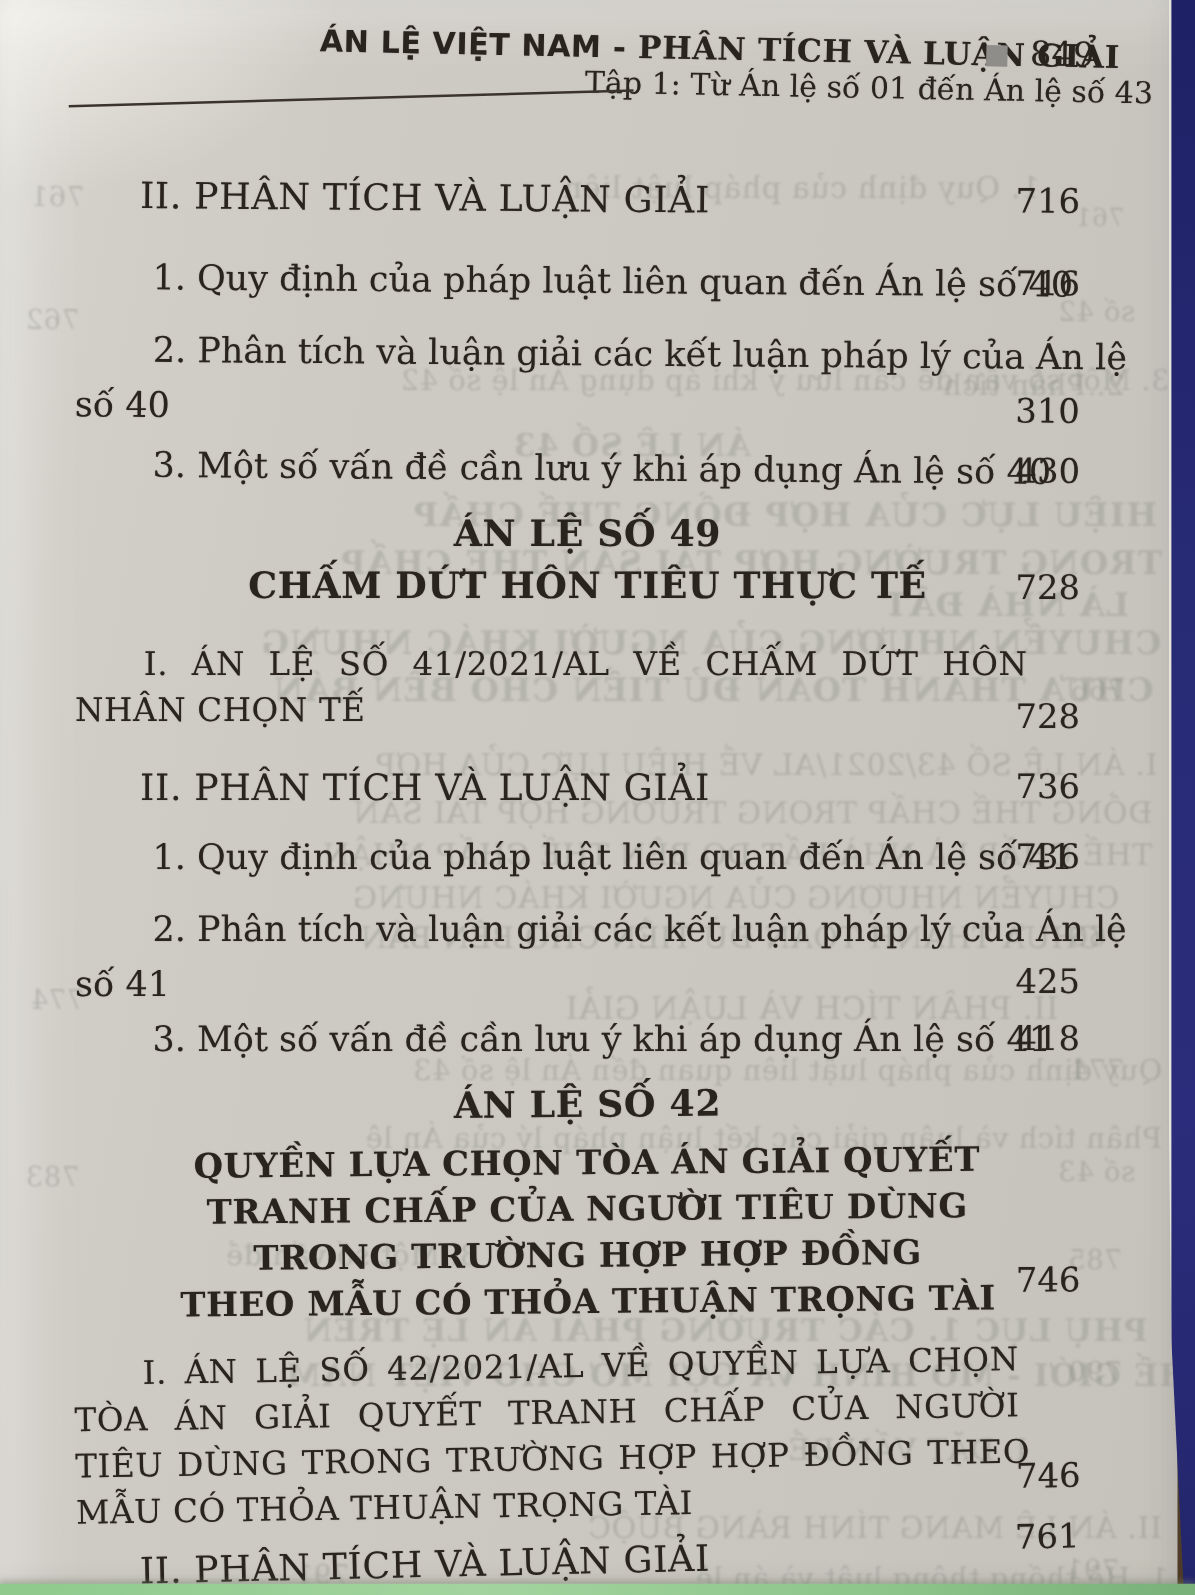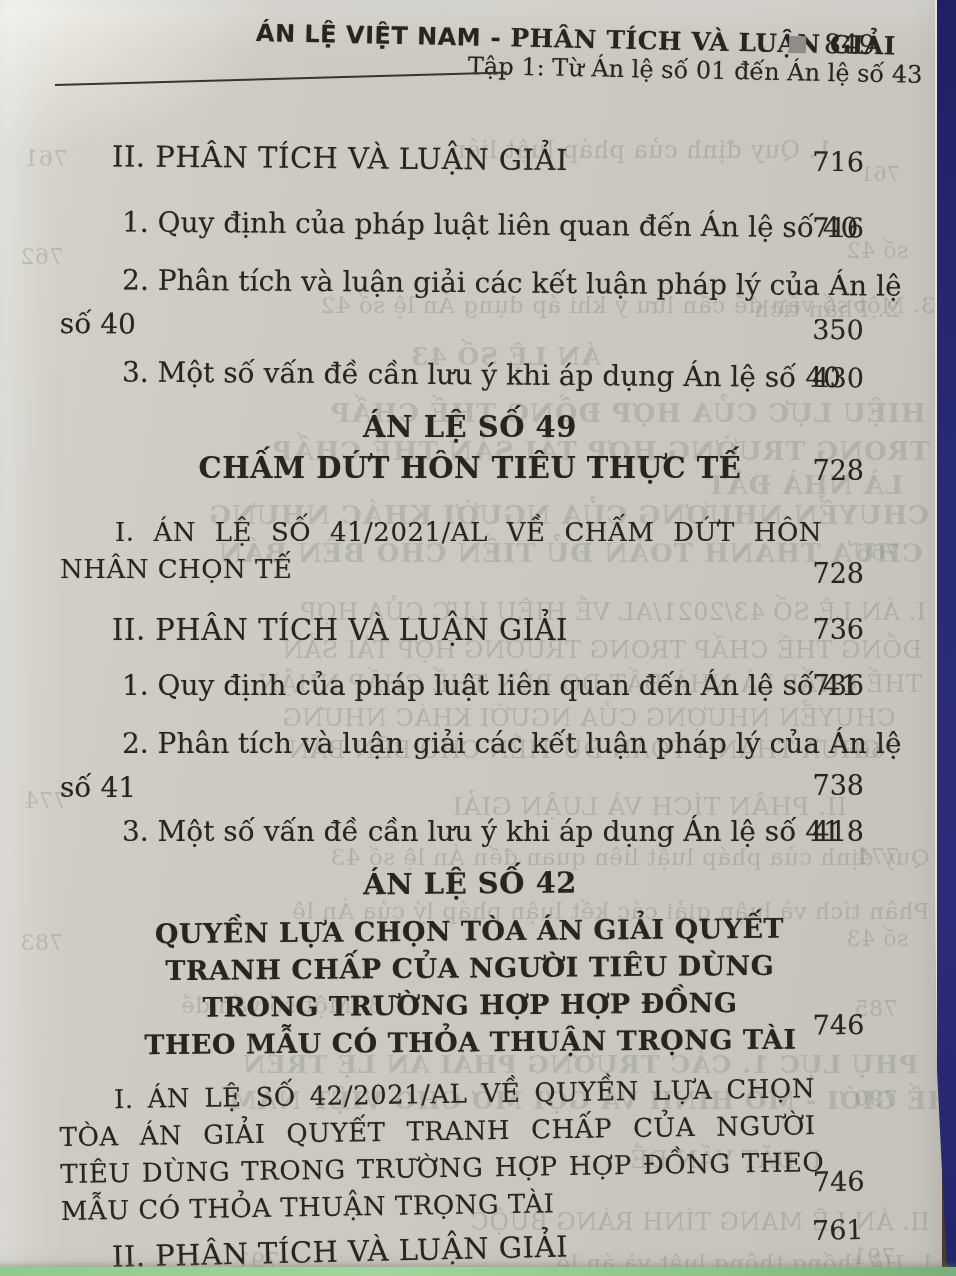--- a/index.html
+++ b/index.html
@@ -132,21 +132,21 @@
   </div>
 
   <div class="row tilt1" style="top:200px">
     <div class="line ind62 txt">1. Quy định của pháp luật liên quan đến Án lệ số 40</div>
     <span class="num txt">716</span>
   </div>
 
   <div class="row tilt1" style="top:258px">
     <div class="line ind62 txt">2. Phân tích và luận giải các kết luận pháp lý của Án lệ</div>
     <div class="line txt">số 40</div>
-    <span class="num txt" style="top:50px">350</span>
+    <span class="num txt" style="top:50px">310</span>
   </div>
 
   <div class="row tilt1" style="top:350px">
     <div class="line ind62 txt">3. Một số vấn đề cần lưu ý khi áp dụng Án lệ số 40</div>
     <span class="num txt">430</span>
   </div>
 
   <div class="row" style="top:408px">
     <div class="chap txt">ÁN LỆ SỐ 49</div>
   </div>
@@ -167,21 +167,21 @@
   </div>
 
   <div class="row" style="top:664px">
     <div class="line ind62 txt">1. Quy định của pháp luật liên quan đến Án lệ số 41</div>
     <span class="num txt">736</span>
   </div>
 
   <div class="row" style="top:722px">
     <div class="line ind62 txt">2. Phân tích và luận giải các kết luận pháp lý của Án lệ</div>
     <div class="line txt">số 41</div>
-    <span class="num txt" style="top:48px">738</span>
+    <span class="num txt" style="top:48px">425</span>
   </div>
 
   <div class="row" style="top:810px">
     <div class="line ind62 txt">3. Một số vấn đề cần lưu ý khi áp dụng Án lệ số 41</div>
     <span class="num txt">418</span>
   </div>
 
   <div class="row tilt2" style="top:868px">
     <div class="chap txt">ÁN LỆ SỐ 42</div>
   </div>

